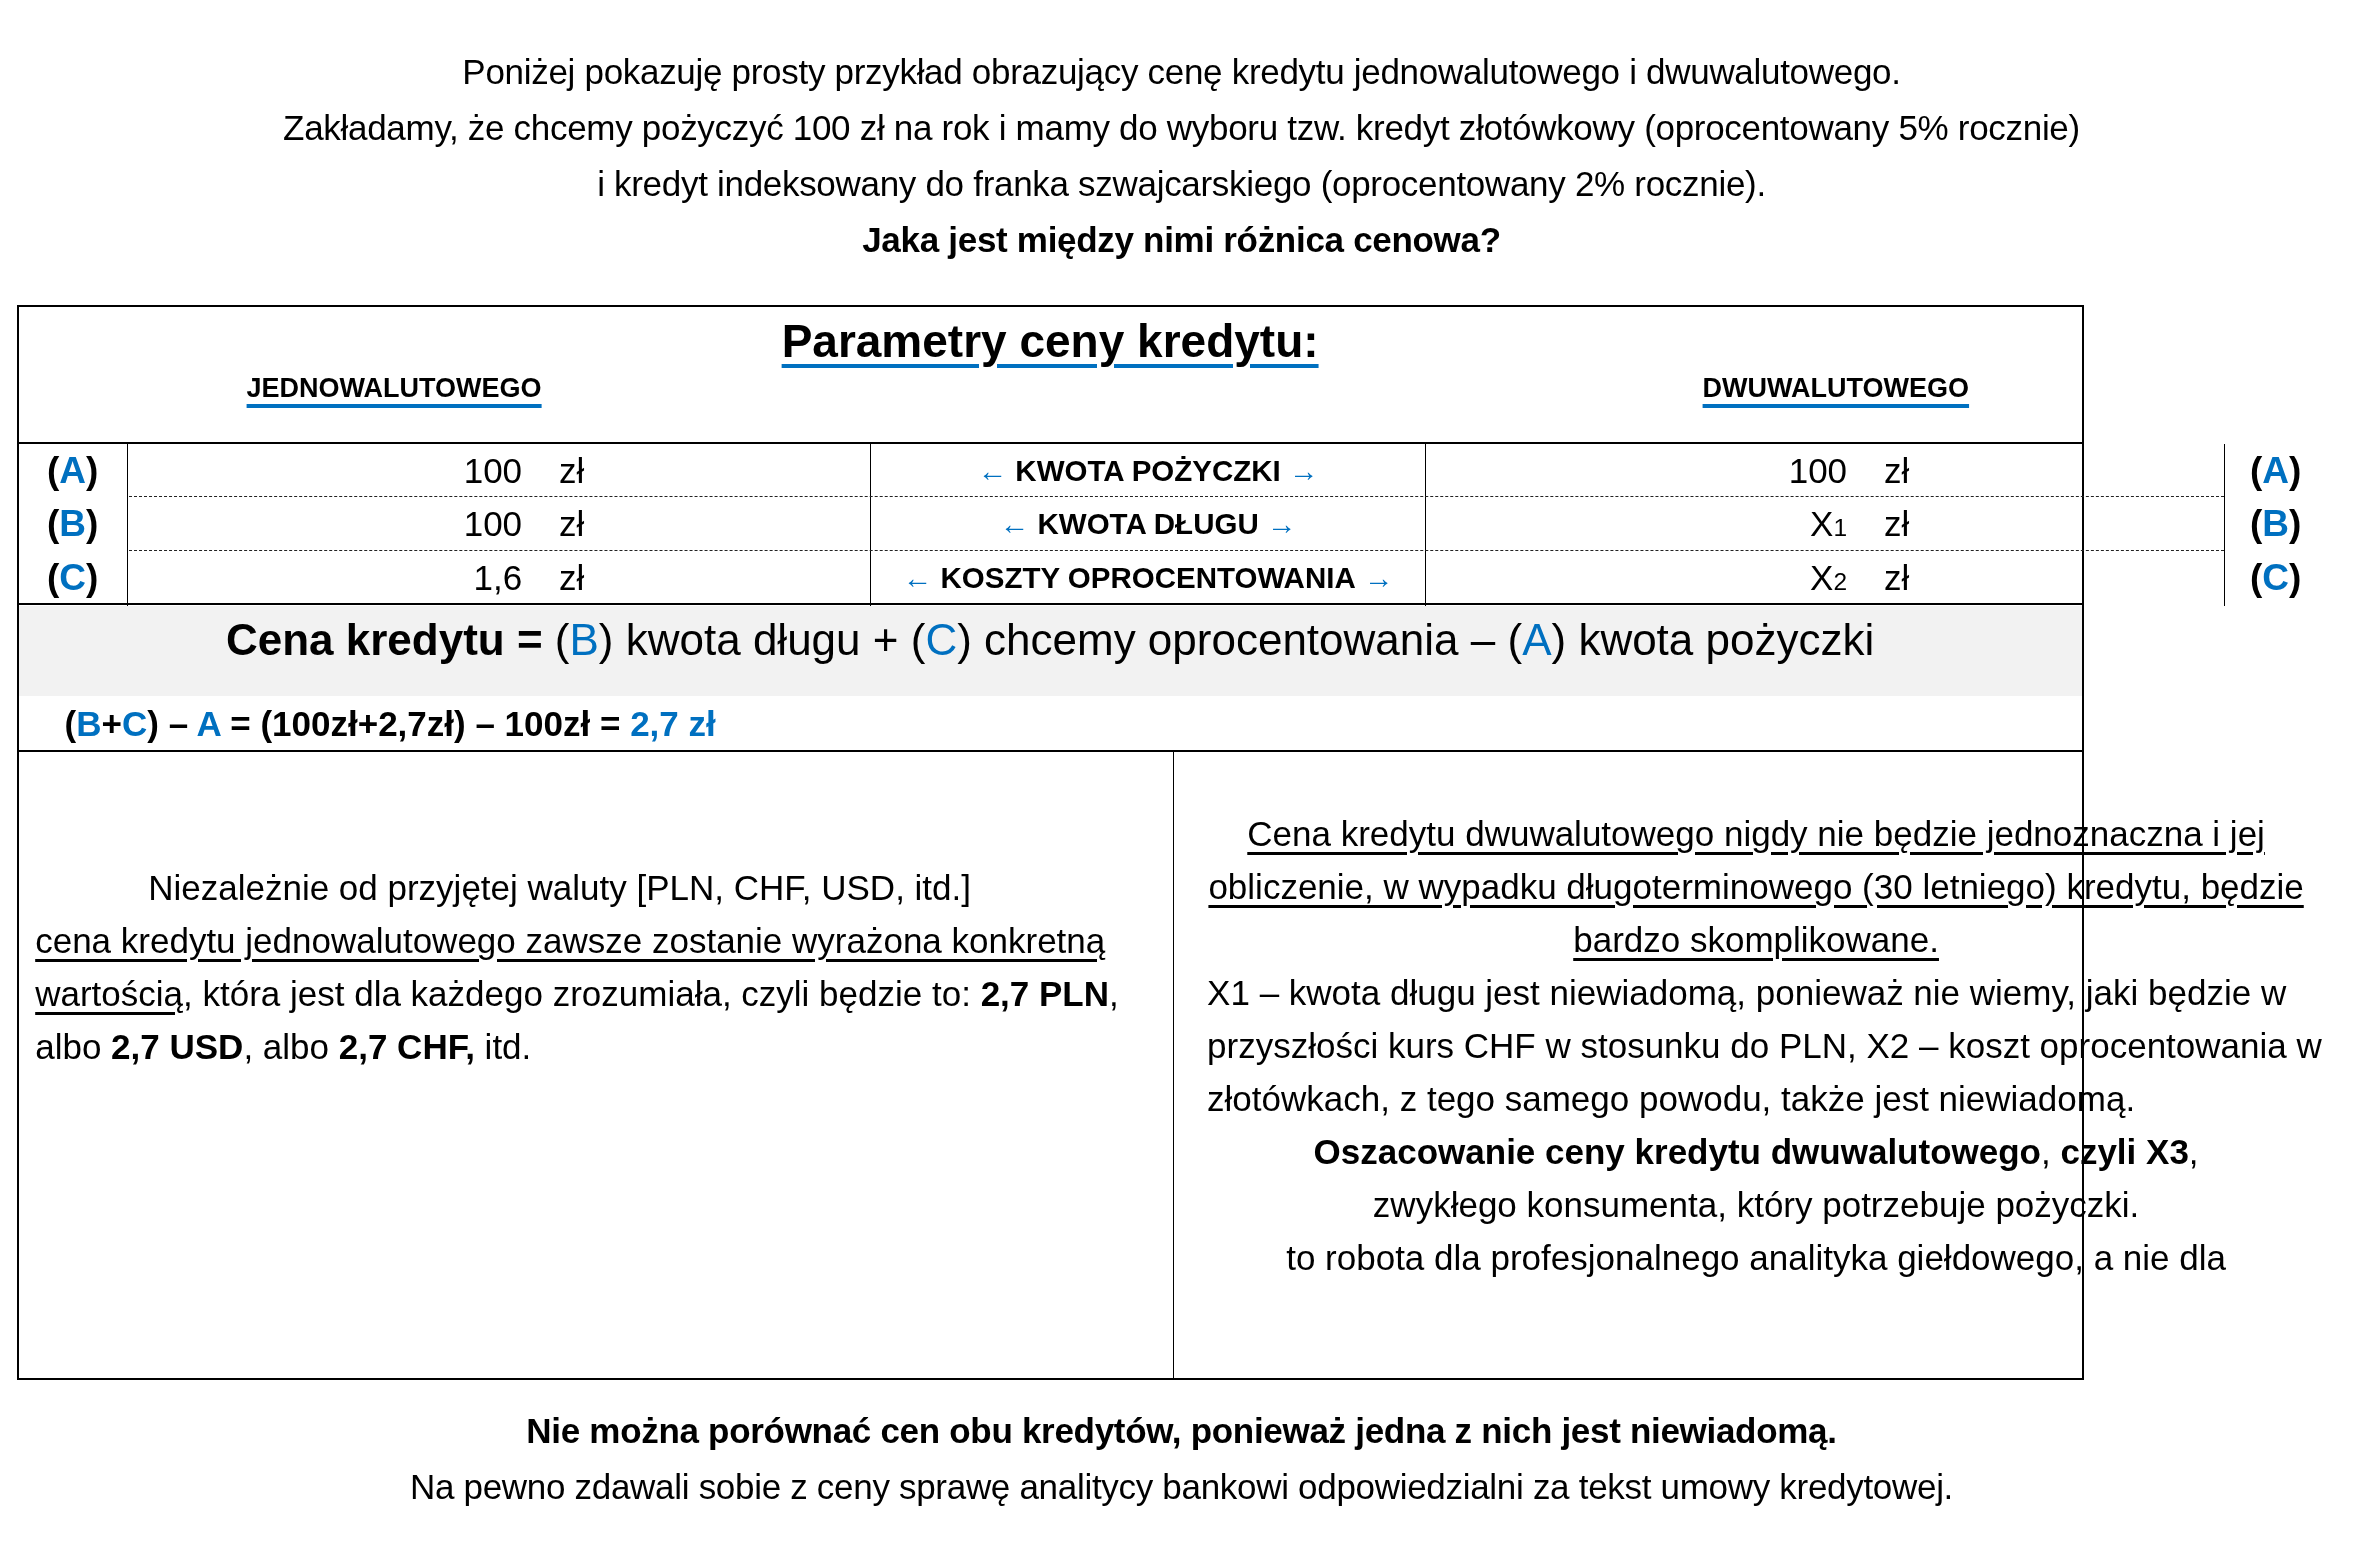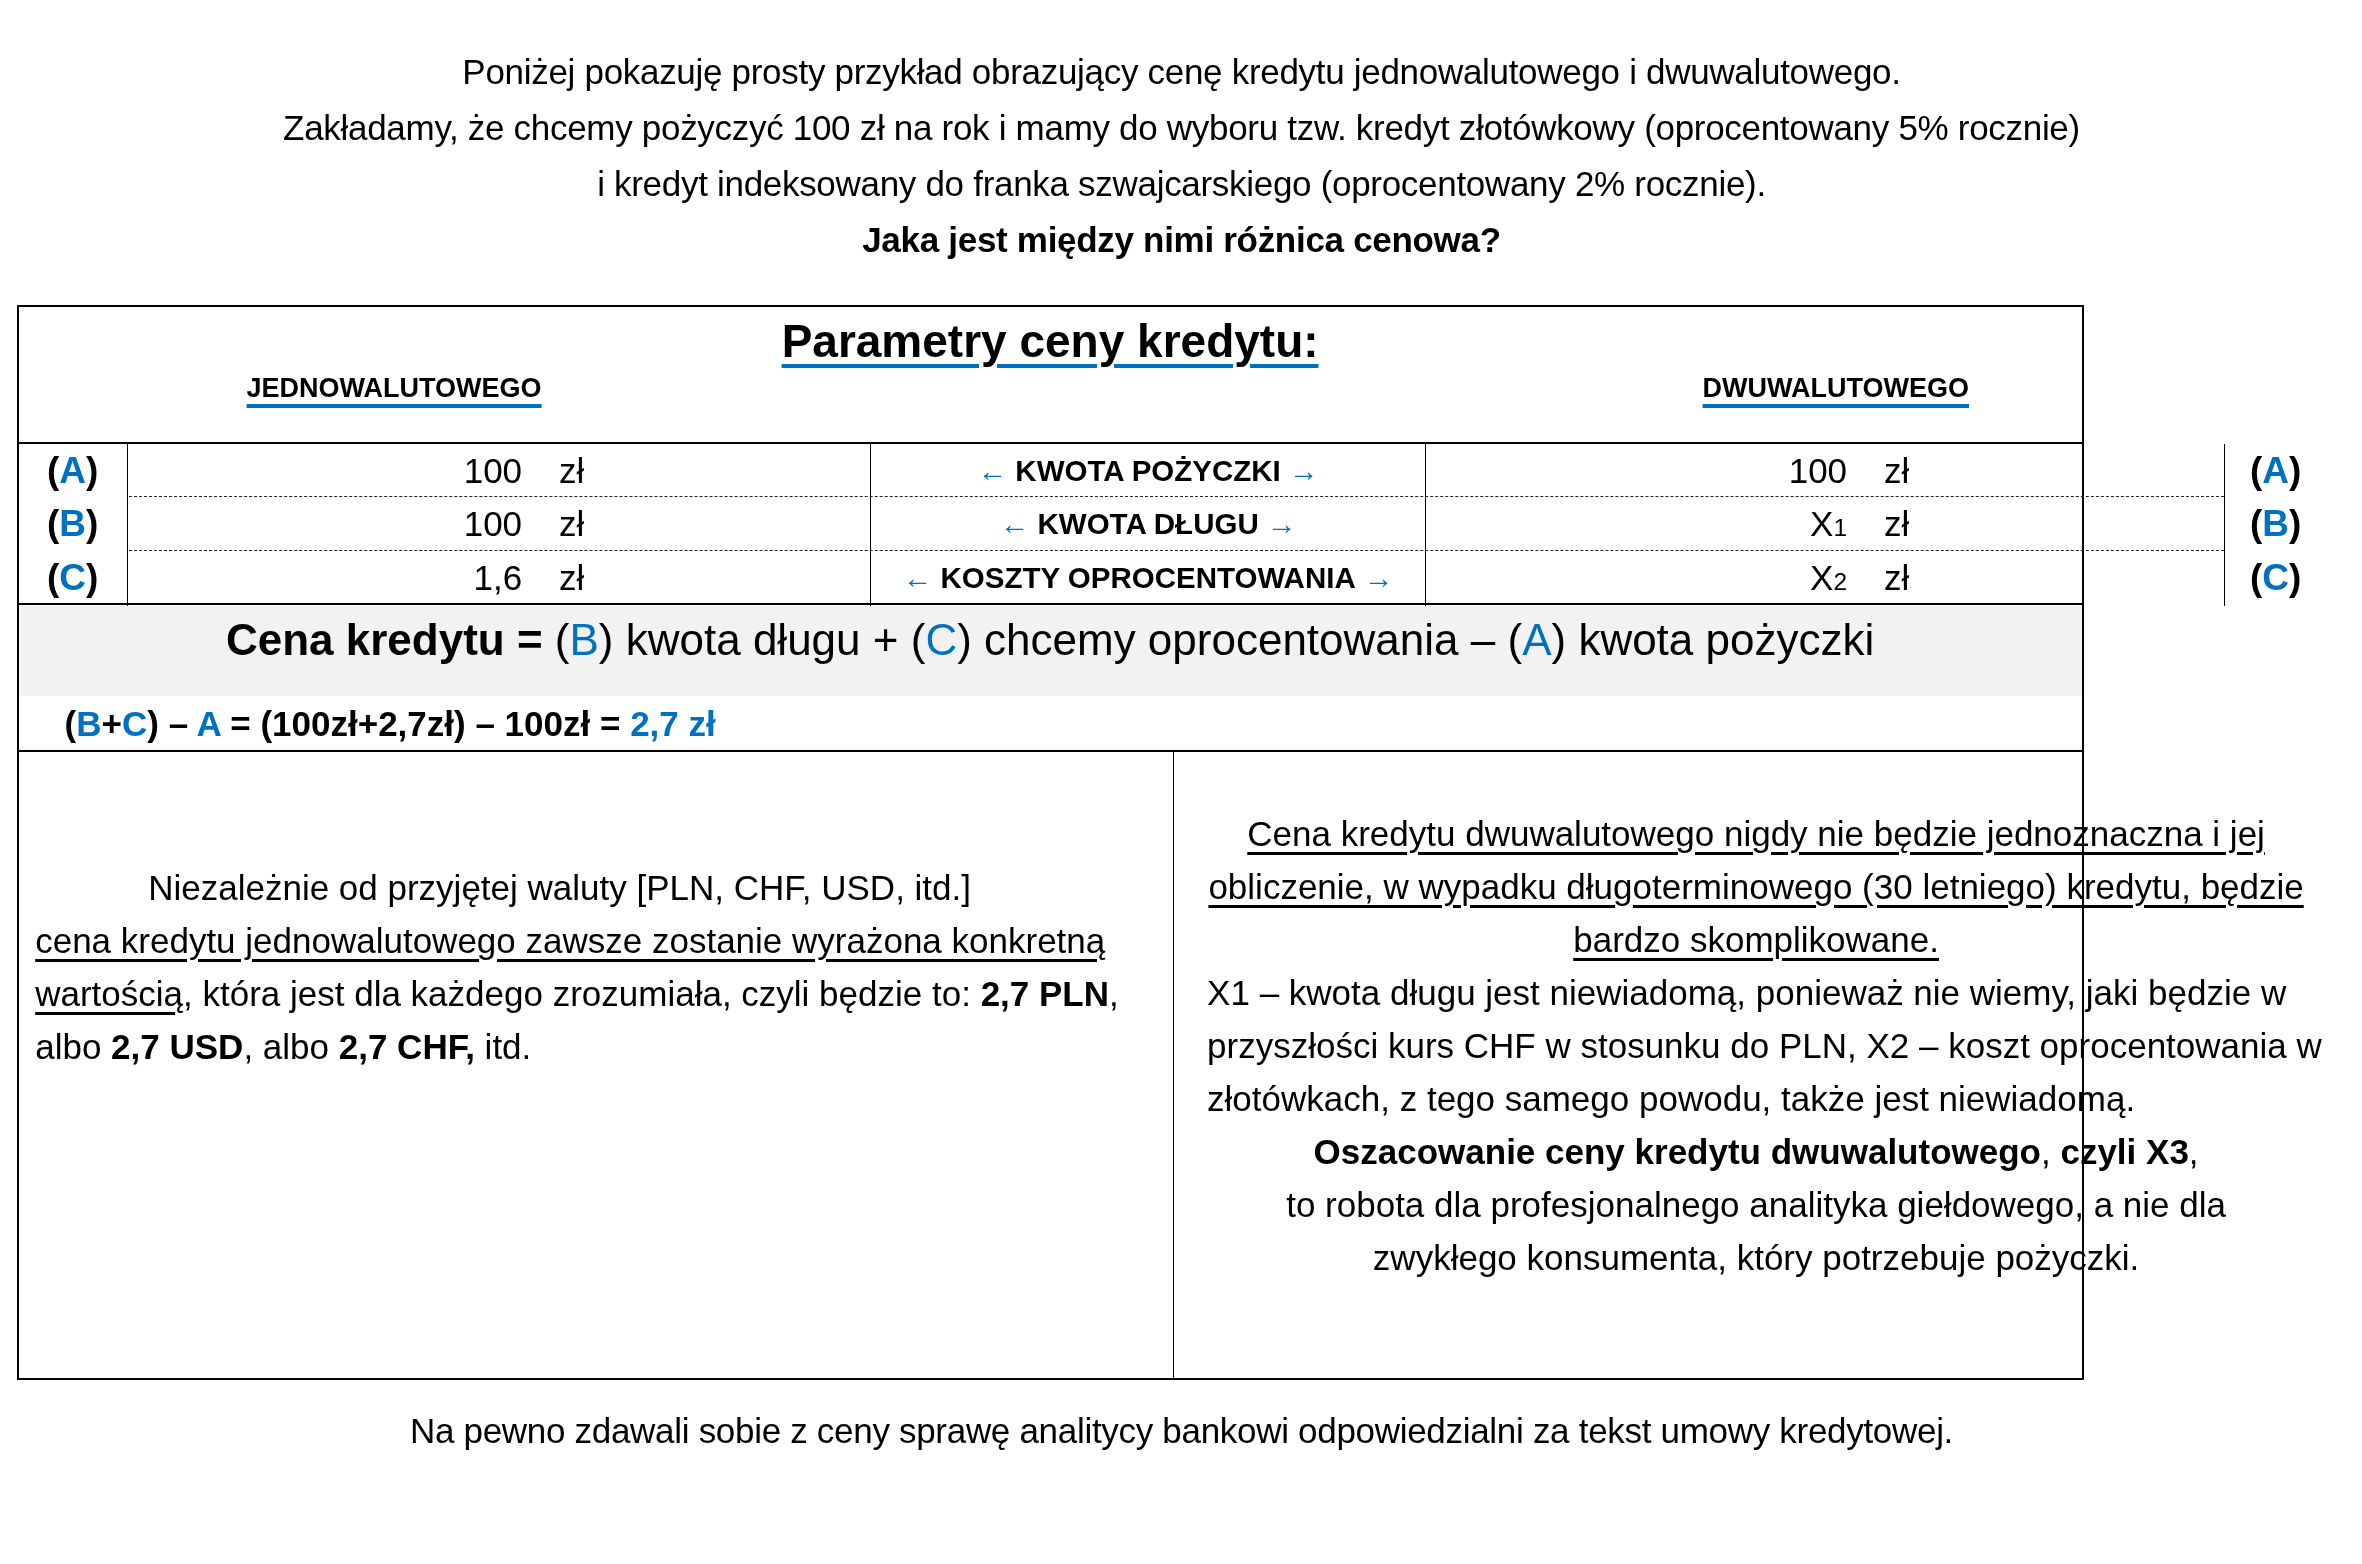--- a/index.html
+++ b/index.html
@@ -142,22 +142,23 @@
   <div class="para" style="left:16.6px;top:554px;width:1108px;">
     <div style="padding-left:113px;">Niezależnie od przyjętej waluty [PLN, CHF, USD, itd.]</div>
     <span class="u">cena kredytu jednowalutowego zawsze zostanie wyrażona konkretną wartością</span><span>, która jest dla każdego zrozumiała, czyli będzie to: </span><span class="b">2,7 PLN</span><span>, albo </span><span class="b">2,7 USD</span><span>, albo </span><span class="b">2,7 CHF,</span><span> itd.</span>
   </div>
 
   <div class="para" style="left:1170px;top:500px;width:1135px;">
     <div style="text-align:center;padding:0 18.5px;"><span class="u">Cena kredytu dwuwalutowego nigdy nie będzie jednoznaczna i jej obliczenie, w wypadku długoterminowego (30 letniego) kredytu, będzie bardzo skomplikowane.</span></div>
     <div style="padding-left:18.5px;"><span>X1</span><span> – kwota długu jest niewiadomą, ponieważ nie wiemy, jaki będzie w przyszłości kurs CHF w stosunku do PLN, </span><span>X2</span><span> – koszt oprocentowania w złotówkach, z tego samego powodu, także jest niewiadomą.</span></div>
     <div style="text-align:center;">
       <div><span class="b">Oszacowanie ceny kredytu dwuwalutowego</span><span>, </span><span class="b">czyli X3</span><span>,</span></div>
+      <div>zwykłego konsumenta, który potrzebuje pożyczki.</div>
       <div>to robota dla profesjonalnego analityka giełdowego, a nie dla</div>
-      <div>zwykłego konsumenta, który potrzebuje pożyczki.</div>
     </div>
   </div>
 </div>
 
 <div class="intro" style="top:1403px;">
+  <div class="b">Nie można porównać cen obu kredytów, ponieważ jedna z nich jest niewiadomą.</div>
   <div>Na pewno zdawali sobie z ceny sprawę analitycy bankowi odpowiedzialni za tekst umowy kredytowej.</div>
 </div>
 
 
 </body></html>

